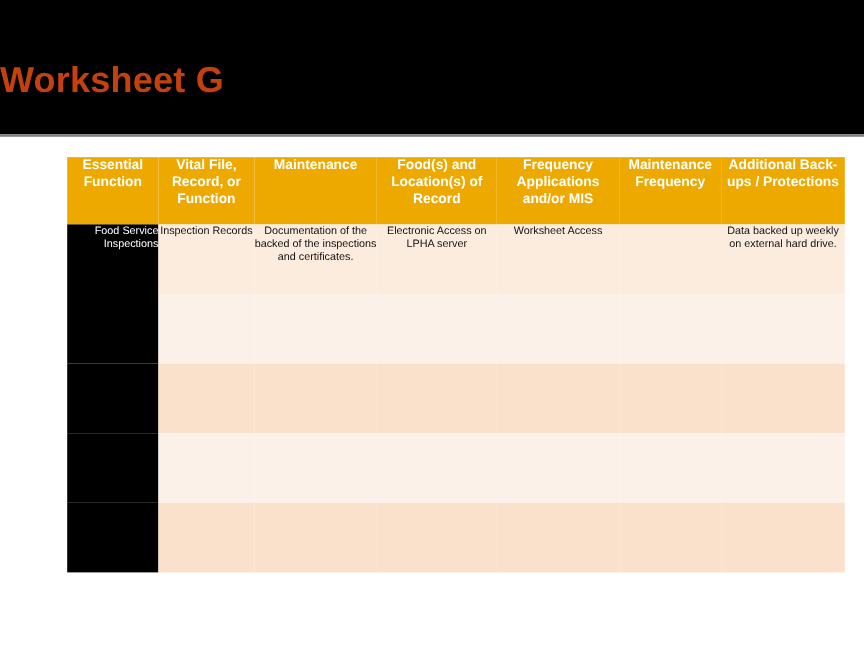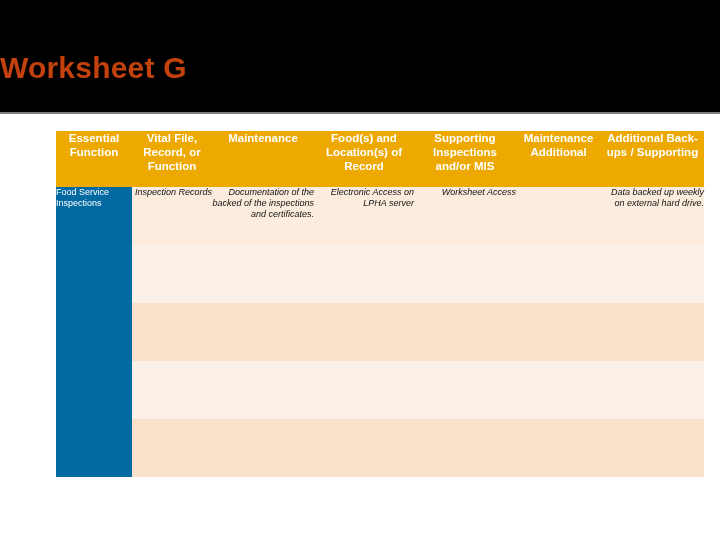--- a/index.html
+++ b/index.html
@@ -84,44 +84,43 @@
     padding: 7px 4px 6px 4px;
     height: 56px;
     border-right: 2px solid #FFFFFF;
     border-top: 2px solid #F5D97A;
     box-sizing: border-box;
   }
   .hdr-cell.last { border-right: 0; }
 
   
   .ef-cell {
-    background: #0369a1;
+    background: #000000;
     color: #FFFFFF;
     font-size: 9px;
     line-height: 11px;
-    text-align: left;
+    text-align: right;
     padding: 5px 5px 4px 6px;
     height: 58px;
     border-right: 2px solid #FFFFFF;
     border-bottom: 2px solid #FFFFFF;
     box-sizing: border-box;
   }
 
   
   .body-cell {
     font-size: 9px;
     color: #111111;
     line-height: 11px;
-    text-align: right;
+    text-align: center;
     padding: 5px 6px 4px 6px;
     height: 58px;
     border-right: 2px solid #FFFFFF;
     border-bottom: 2px solid #FFFFFF;
     box-sizing: border-box;
-    font-style: italic;
   }
   .body-cell.last { border-right: 0; }
   .band-a .body-cell { background: #FCECDD; }
   .band-b .body-cell { background: #FBF1E9; }
   .band-c .body-cell { background: #FAE1CB; }
 </style>
 </head>
 <body>
 
 <div class="slide">
@@ -141,23 +140,23 @@
         <col style="width:85px">
         <col style="width:103px">
       </colgroup>
 
       <thead>
         <tr>
           <th class="hdr-cell">Essential Function</th>
           <th class="hdr-cell">Vital File, Record, or Function</th>
           <th class="hdr-cell">Maintenance</th>
           <th class="hdr-cell">Food(s) and Location(s) of Record</th>
-          <th class="hdr-cell">Supporting Inspections and/or MIS</th>
-          <th class="hdr-cell">Maintenance Additional</th>
-          <th class="hdr-cell last">Additional Back-ups / Supporting</th>
+          <th class="hdr-cell">Frequency Applications and/or MIS</th>
+          <th class="hdr-cell">Maintenance Frequency</th>
+          <th class="hdr-cell last">Additional Back-ups / Protections</th>
         </tr>
       </thead>
 
       <tbody>
         <tr class="band-a">
           <td class="ef-cell">Food Service Inspections</td>
           <td class="body-cell">Inspection Records</td>
           <td class="body-cell">Documentation of the backed of the inspections and certificates.</td>
           <td class="body-cell">Electronic Access on LPHA server</td>
           <td class="body-cell">Worksheet Access</td>

